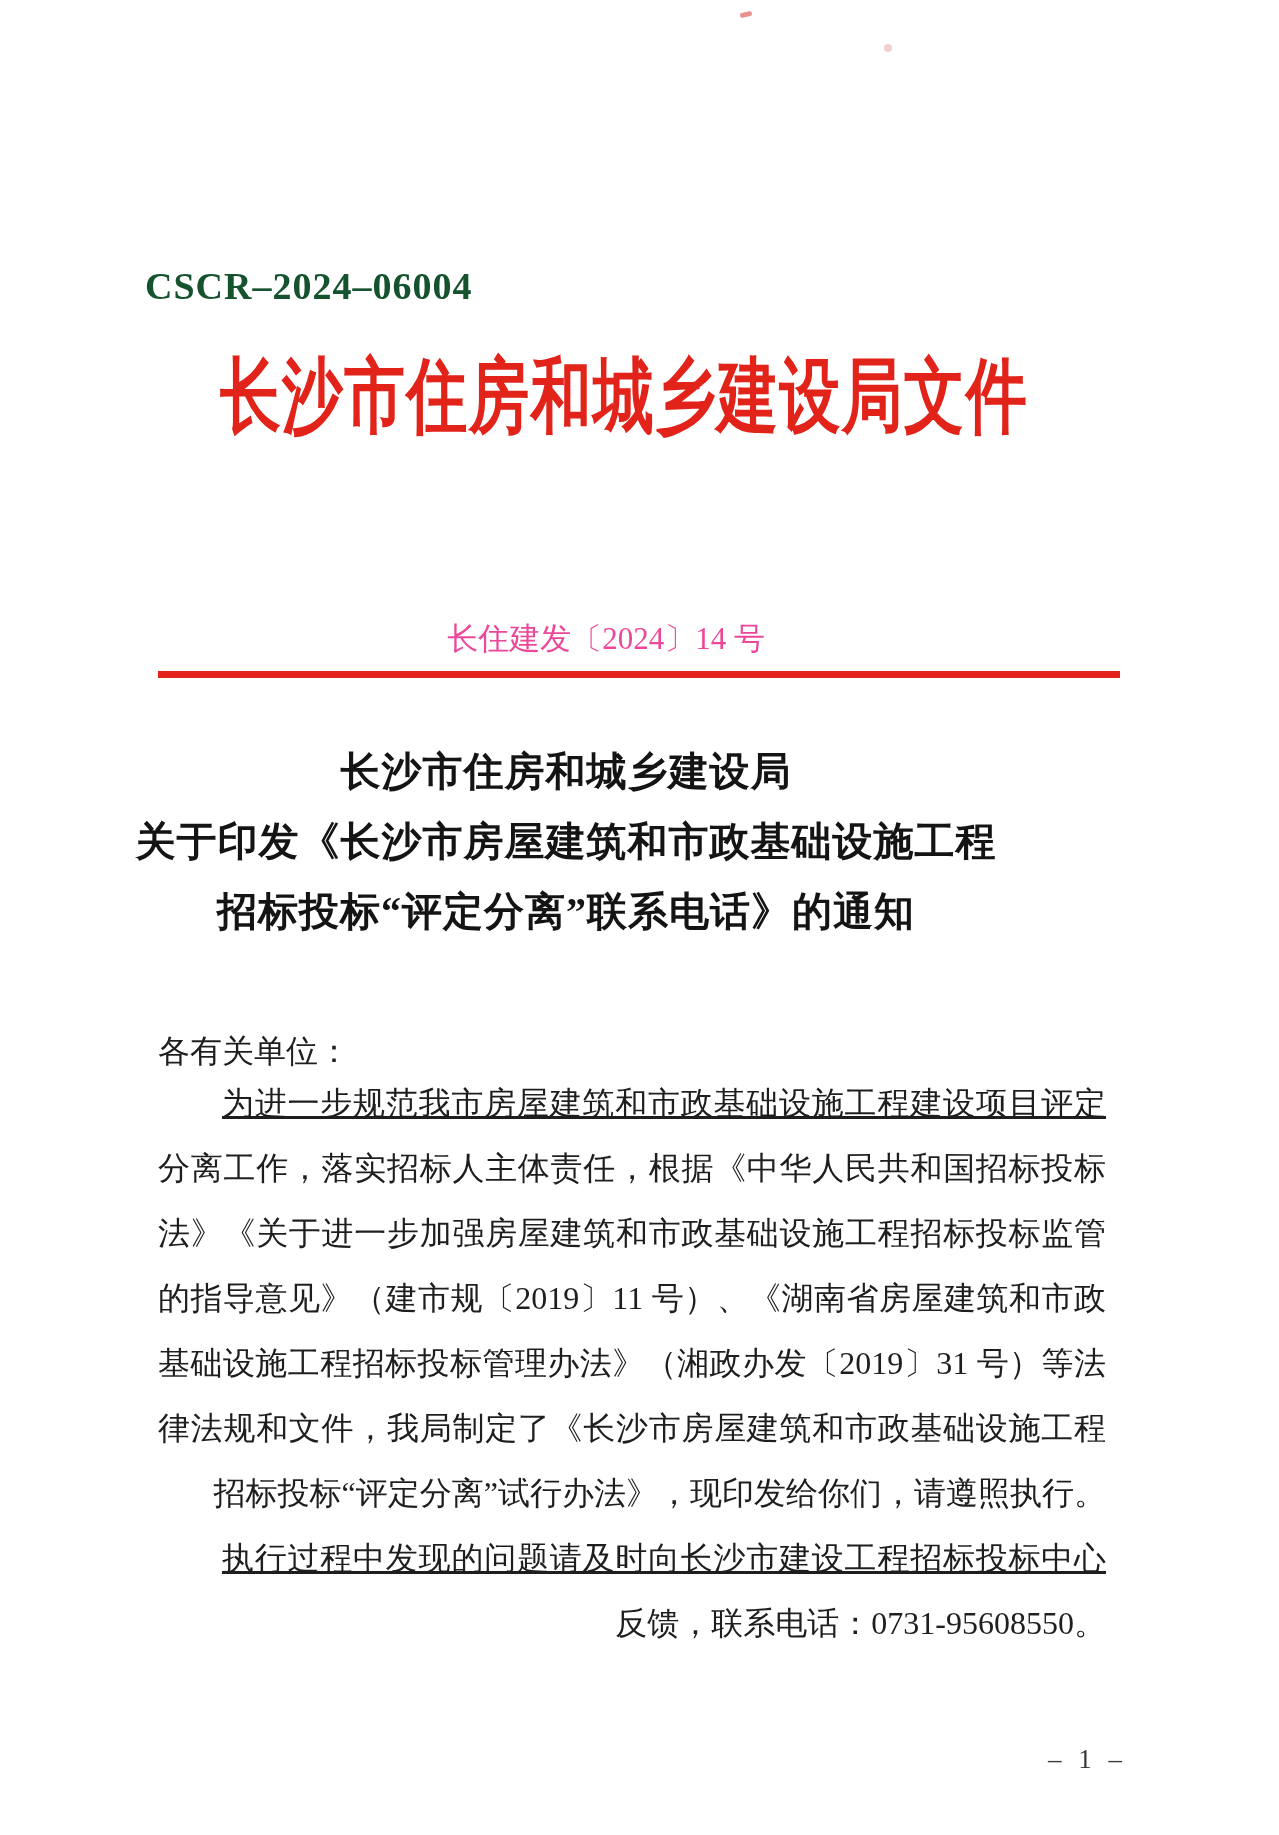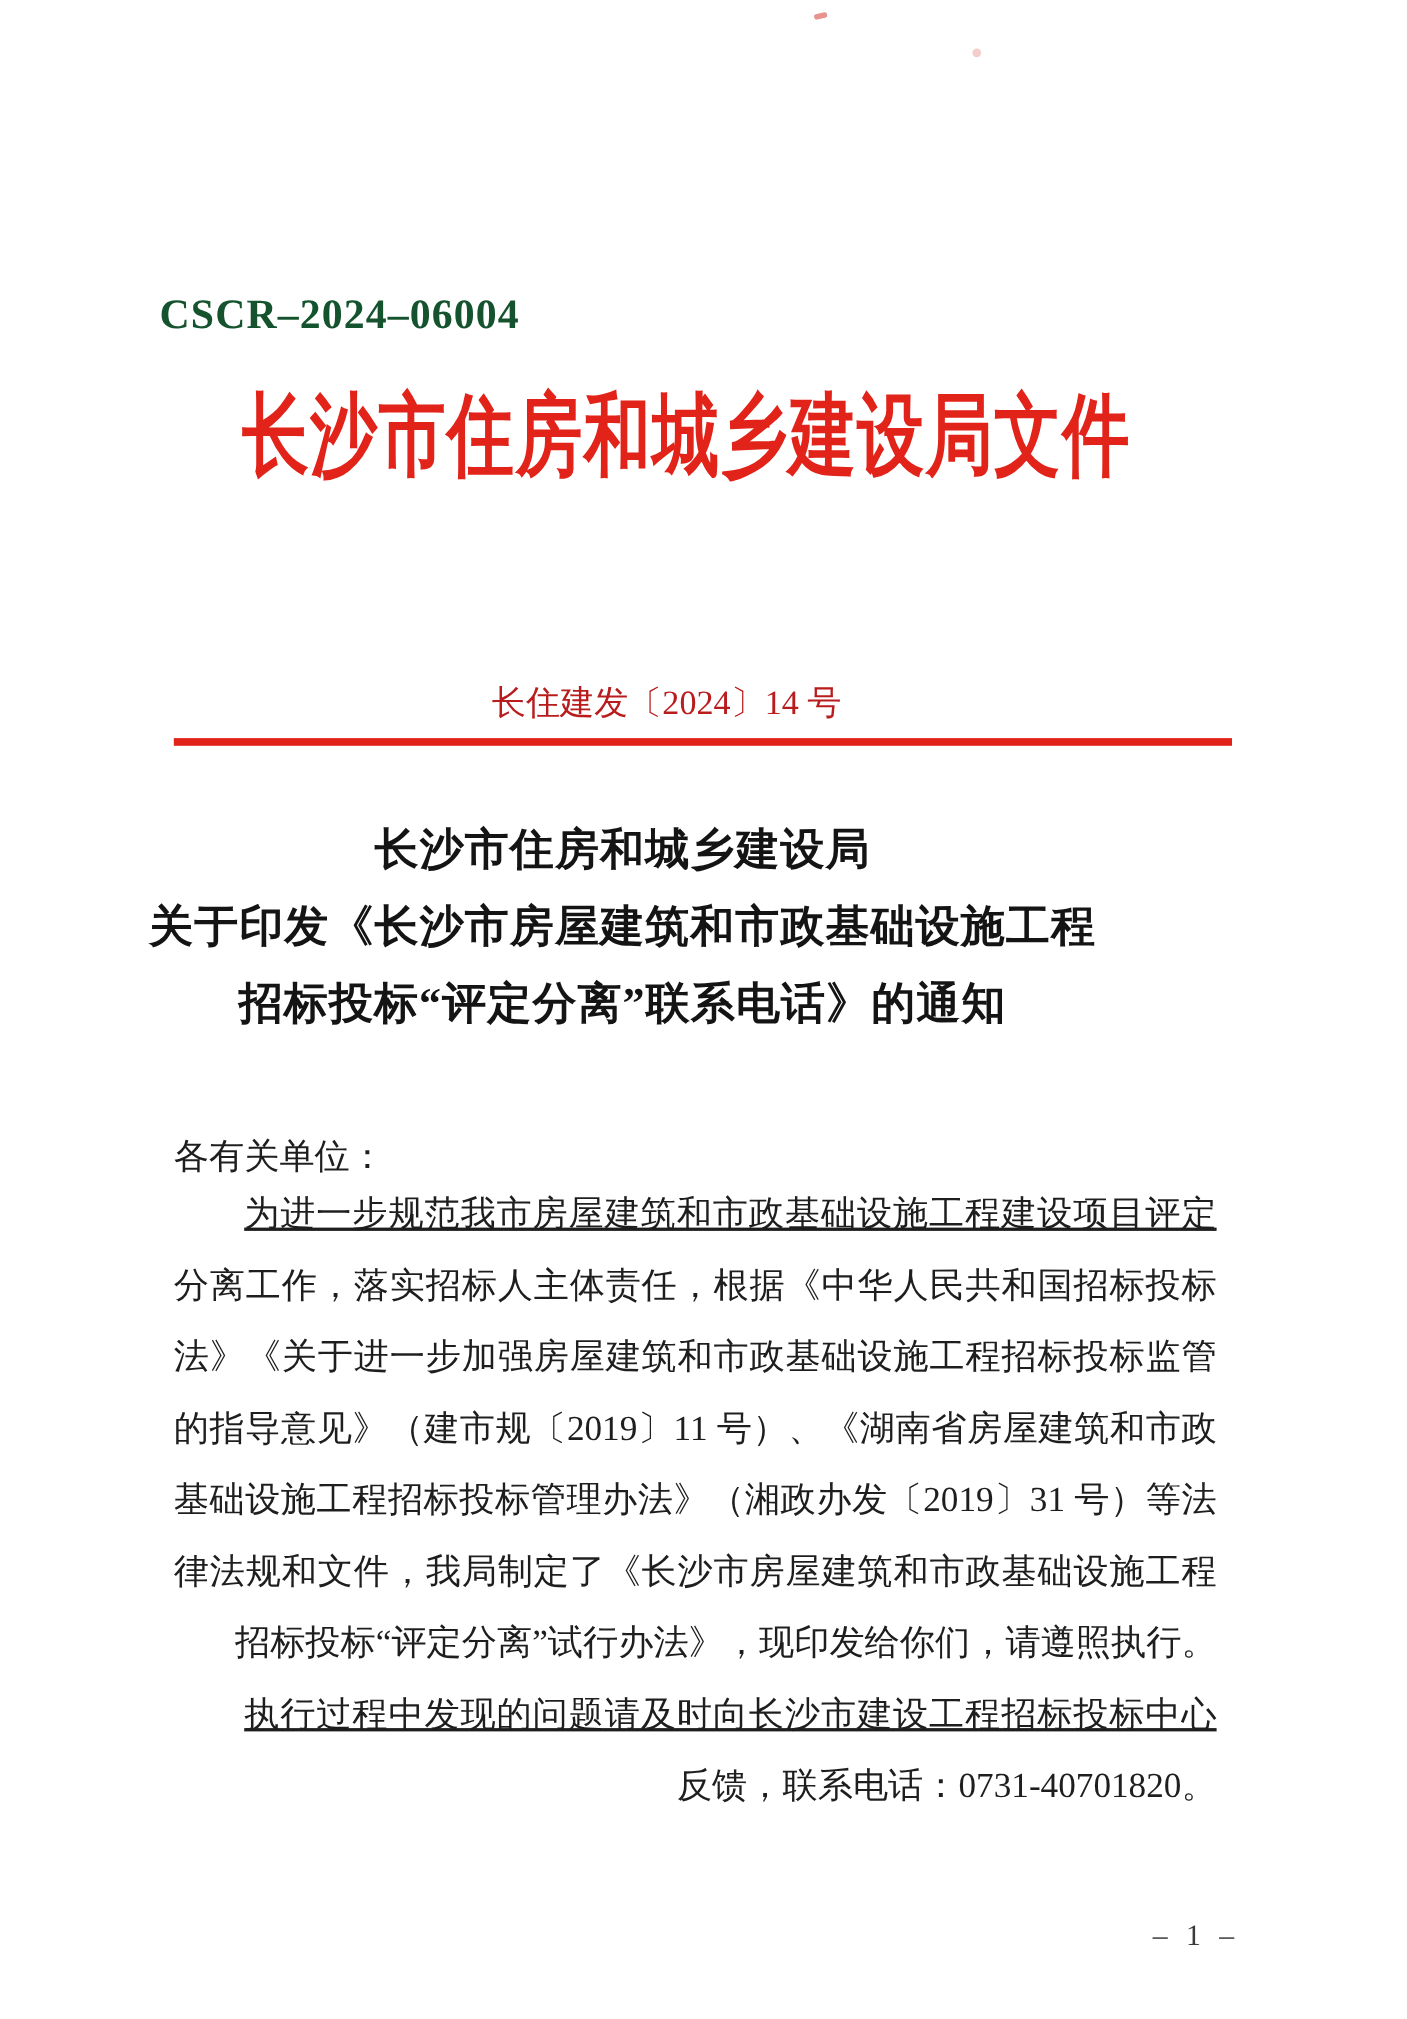--- a/index.html
+++ b/index.html
@@ -45,21 +45,21 @@
     transform: translateX(-80px) scaleX(0.74);
     transform-origin: center;
   }
 
   .doc-number {
     position: absolute;
     left: 158px; top: 618px;
     width: 960px;
     text-align: center;
     font-size: 31px;
-    color: #b91c1c;
+    color: #ec4899;
     transform: translateX(-32px);
   }
 
   .red-rule {
     position: absolute;
     left: 158px; top: 671px;
     width: 962px; height: 7px;
     background: #e2231a;
   }
 
@@ -137,18 +137,18 @@
 
   <div class="body-text">
     <div class="line justify indent">为进一步规范我市房屋建筑和市政基础设施工程建设项目评定</div>
     <div class="line justify">分离工作，落实招标人主体责任，根据《中华人民共和国招标投标</div>
     <div class="line justify">法》《关于进一步加强房屋建筑和市政基础设施工程招标投标监管</div>
     <div class="line justify">的指导意见》（建市规〔2019〕11 号）、《湖南省房屋建筑和市政</div>
     <div class="line justify">基础设施工程招标投标管理办法》（湘政办发〔2019〕31 号）等法</div>
     <div class="line justify">律法规和文件，我局制定了《长沙市房屋建筑和市政基础设施工程</div>
     <div class="line">招标投标“评定分离”试行办法》，现印发给你们，请遵照执行。</div>
     <div class="line justify indent">执行过程中发现的问题请及时向长沙市建设工程招标投标中心</div>
-    <div class="line">反馈，联系电话：0731-40701820。</div>
+    <div class="line">反馈，联系电话：0731-95608550。</div>
   </div>
 
   <div class="page-number">– 1 –</div>
 
 </div>
 
 </body></html>

